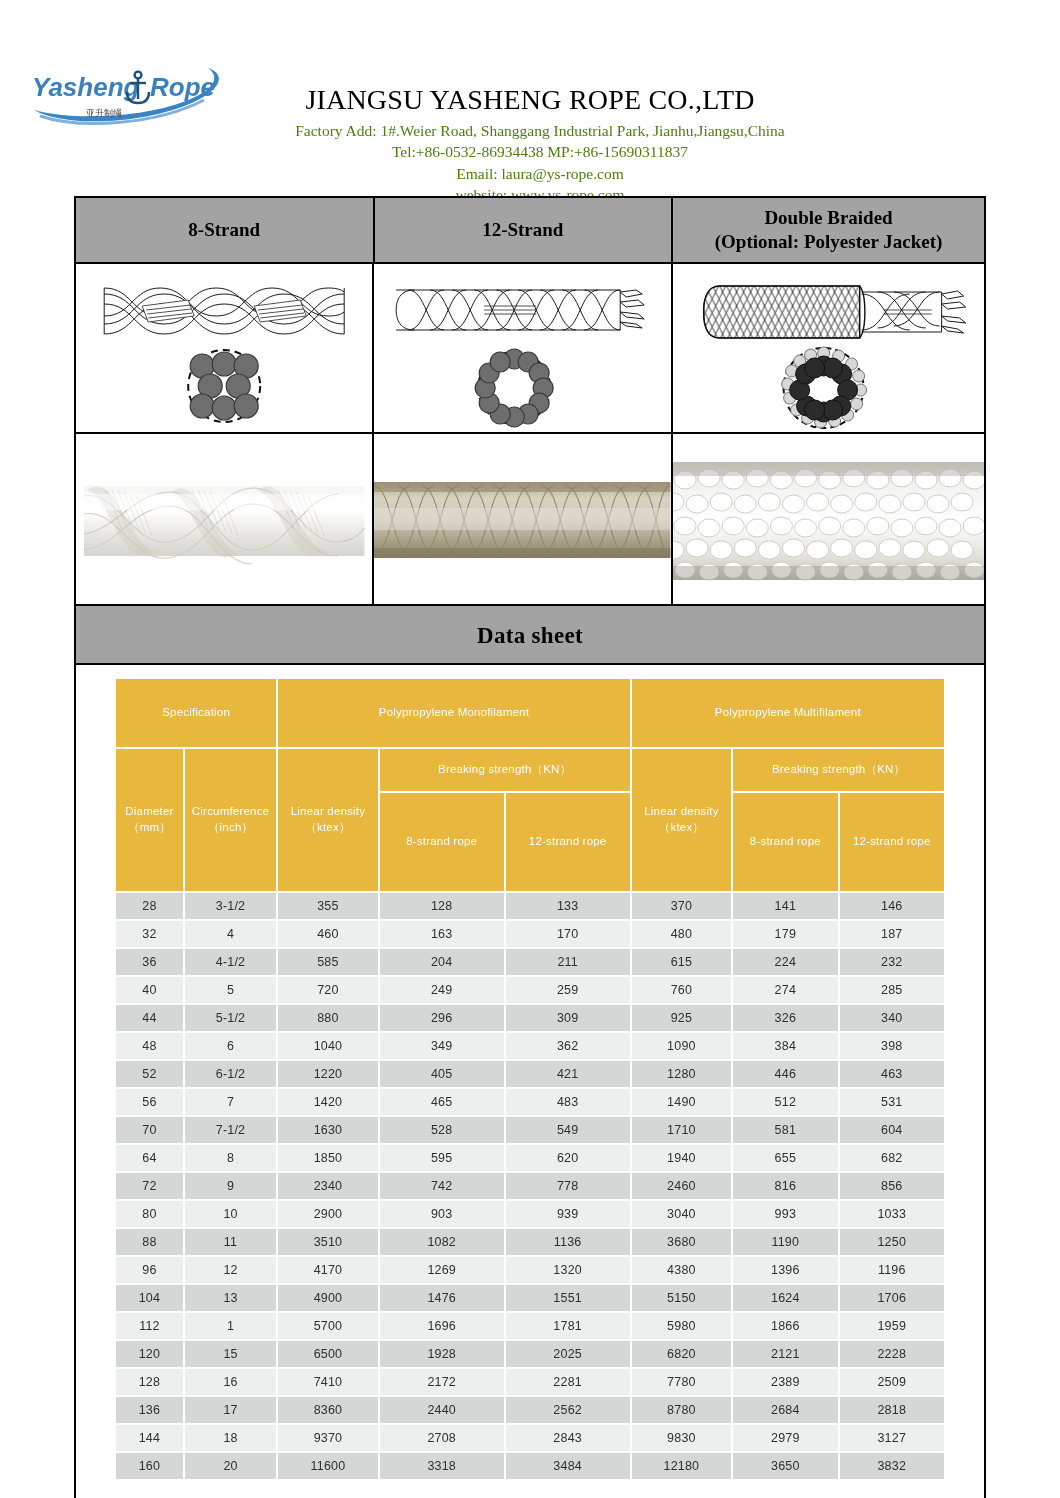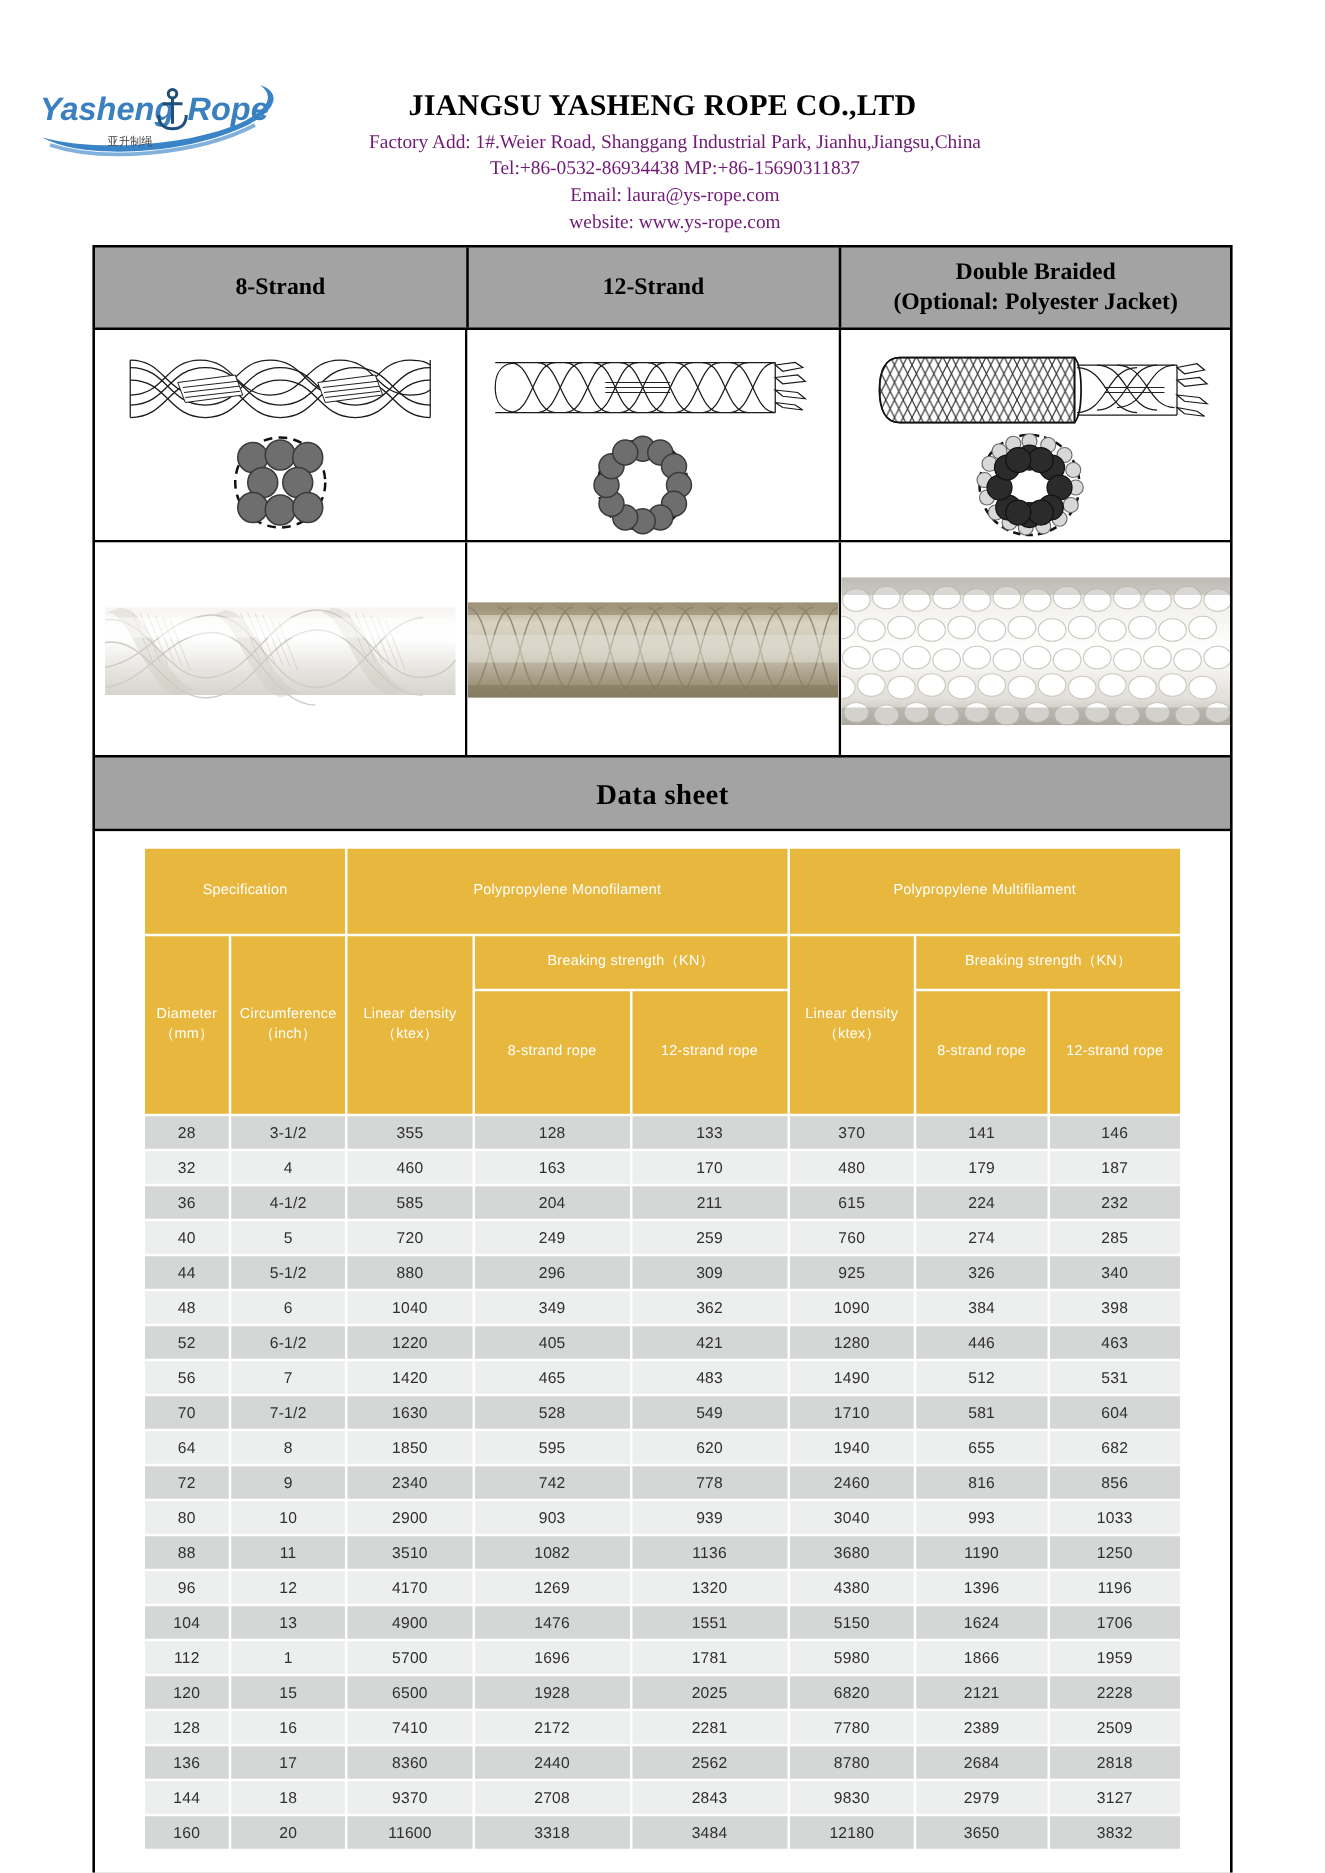--- a/index.html
+++ b/index.html
@@ -29,31 +29,31 @@
   }
   .company-block {
     position: absolute;
     left: 0;
     right: 0;
     top: 72px;
     text-align: center;
   }
   .company-name {
     font-family: "Liberation Serif", serif;
-    font-weight: bold;
-    font-size: 24px;
+    font-weight: normal;
+    font-size: 28px;
     letter-spacing: 0.2px;
     color: #000;
-    margin: 0 0 4px 0;
+    margin: 12px 0 4px 0;
     white-space: nowrap;
   }
   .contact-line {
     font-family: "Liberation Serif", serif;
     font-size: 15.5px;
-    color: #701a75;
+    color: #4d7c0f;
     line-height: 1.38;
     white-space: nowrap;
     padding-left: 20px;
   }
 
   
   .sheet {
     position: absolute;
     left: 74px;
     top: 196px;

